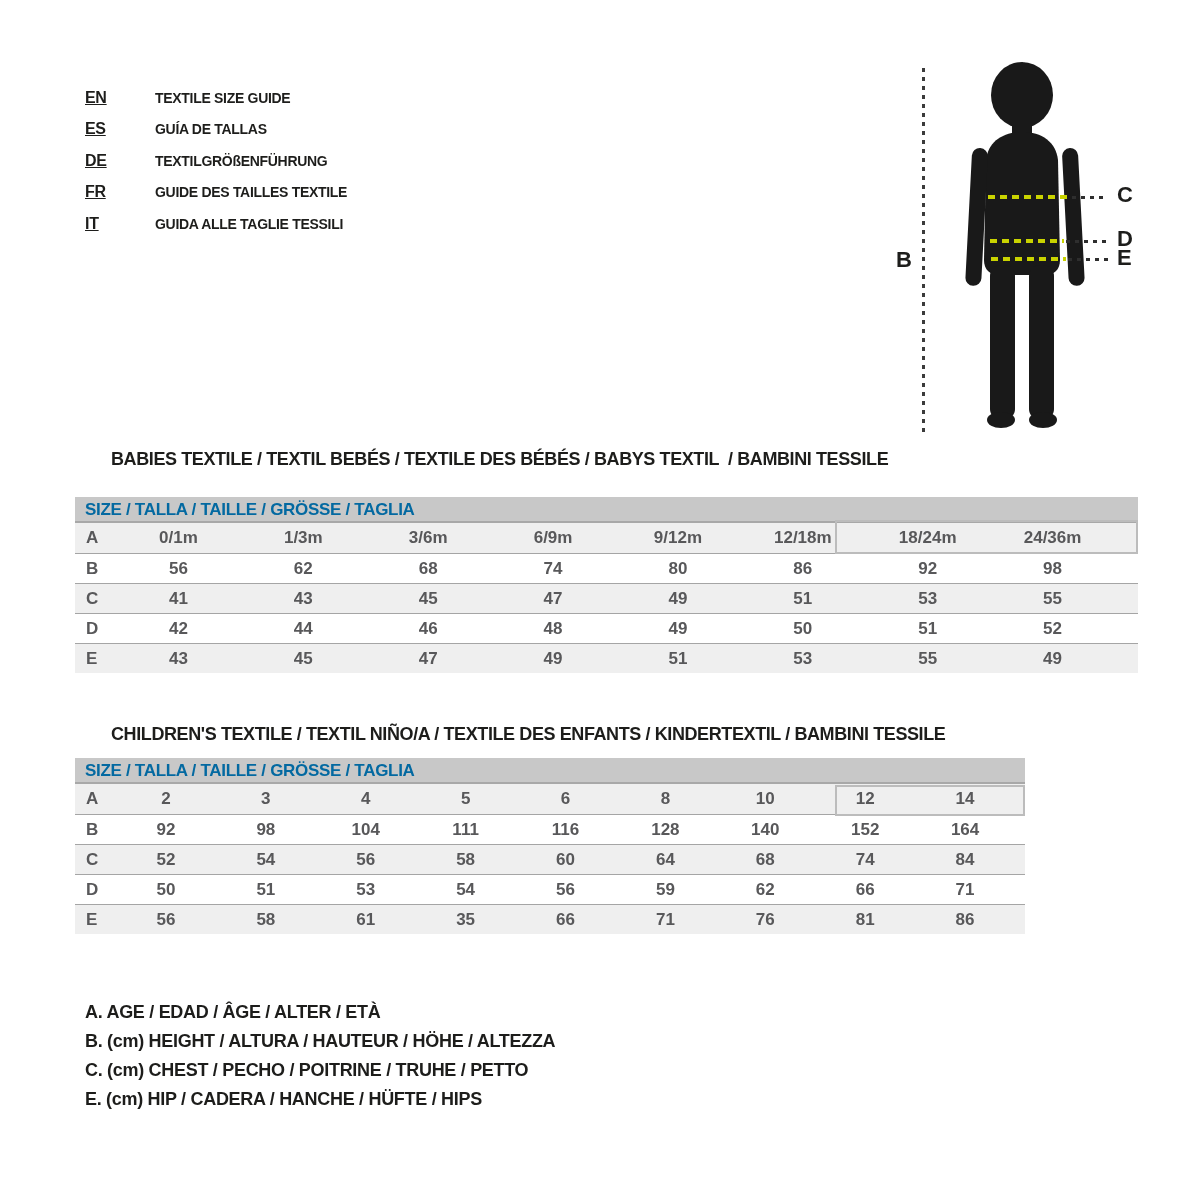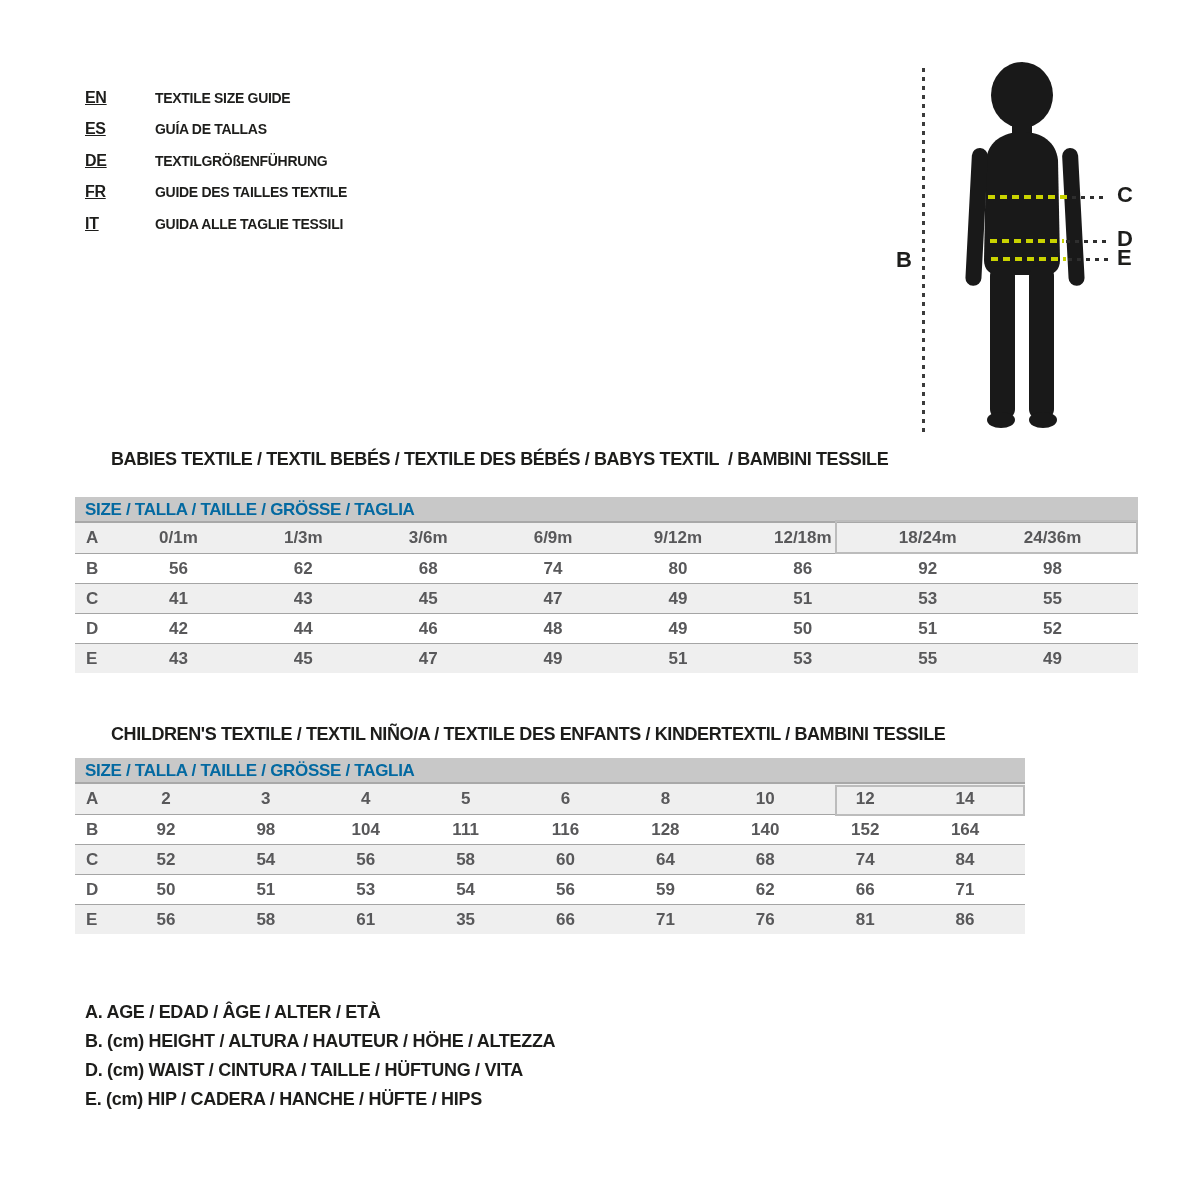--- a/index.html
+++ b/index.html
@@ -228,17 +228,17 @@
         <span class="t-cell">76</span>
         <span class="t-cell">81</span>
         <span class="t-cell">86</span>
       </div>
     </div>
   <div id="sel-children" class="sel-box"></div>
 
   <div class="legend">
       <div class="legend-line">A. AGE / EDAD / ÂGE / ALTER / ETÀ</div>
       <div class="legend-line">B. (cm) HEIGHT / ALTURA / HAUTEUR / HÖHE / ALTEZZA</div>
-      <div class="legend-line">D. (cm) WAIST / CINTURA / TAILLE / HÜFTUNG / VITA</div>
+      <div class="legend-line">C. (cm) CHEST / PECHO / POITRINE / TRUHE / PETTO</div>
       <div class="legend-line">E. (cm) HIP / CADERA / HANCHE / HÜFTE / HIPS</div>
     </div>
 
 </div>
 
 </body></html>

